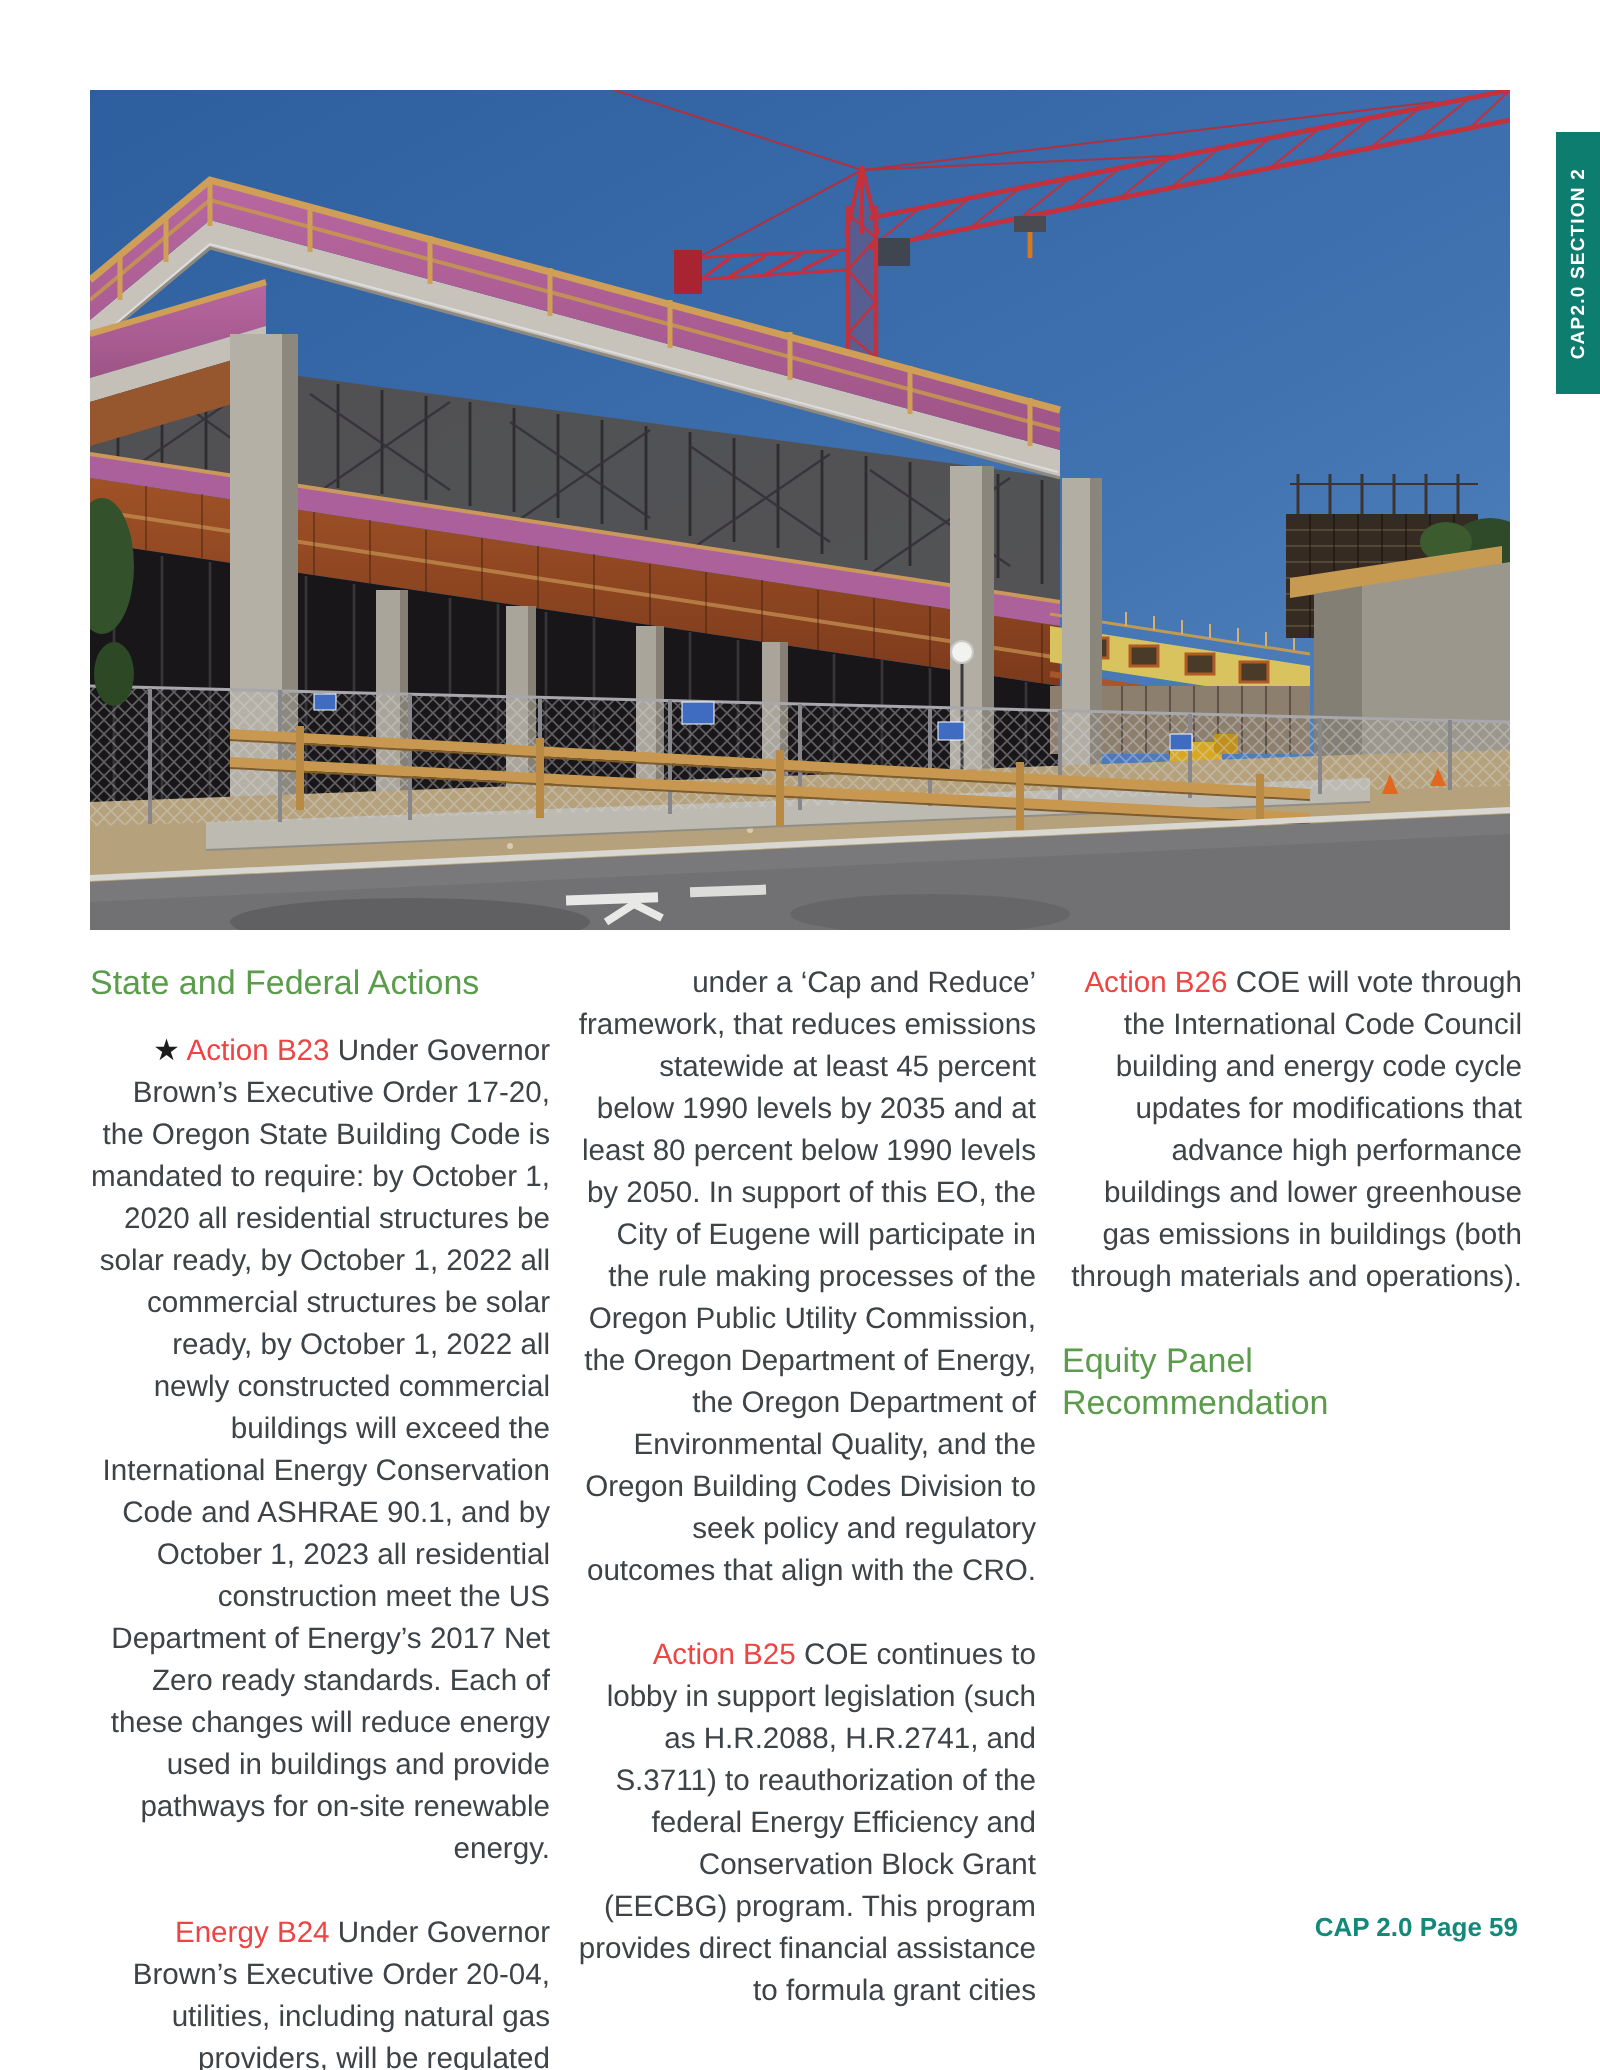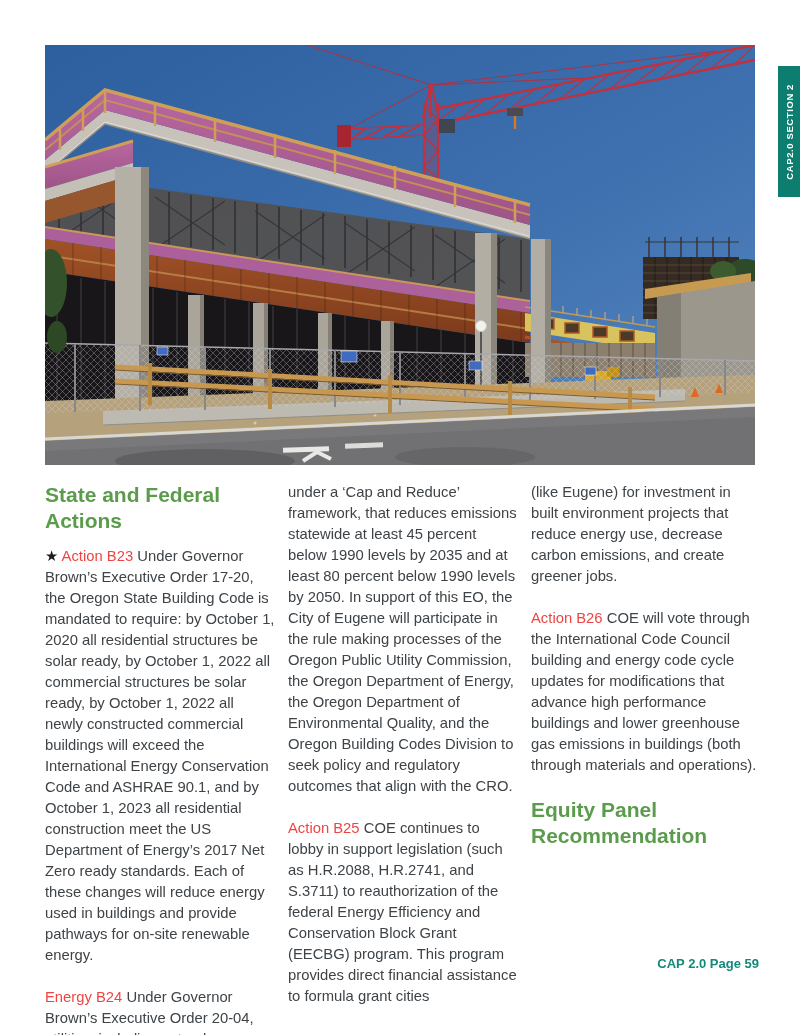--- a/index.html
+++ b/index.html
@@ -17,25 +17,25 @@
     writing-mode:vertical-rl;transform:rotate(180deg);
     font-size:9.5px;font-weight:bold;letter-spacing:0.6px;white-space:nowrap;
   }
   .cols{
     position:absolute;left:45px;top:482px;width:716px;
     display:grid;grid-template-columns:1fr 1fr 1fr;column-gap:13px;
     color:#3e4347;
   }
   .col{min-width:0;}
   h2{
-    font-size:21px;font-weight:700;color:#5a9c4b;
+    font-size:17px;font-weight:400;color:#5a9c4b;
     margin:0 0 13px 0;line-height:1.22;
   }
   h2.second{margin:4px 0 14px 0;}
-  p{font-size:14.8px;line-height:21px;margin:0 0 21px 0;}
+  p{font-size:14.8px;line-height:21px;margin:0 0 21px 0;text-align:right;}
   .action{color:#ef4444;font-weight:normal;}
   .star{color:#1c1c1c;}
   .footer{
     position:absolute;right:41px;top:956px;
     font-size:13px;font-weight:bold;color:#13897a;
   }
 </style>
 </head>
 <body>
 
@@ -234,20 +234,19 @@
     <p><span class="star">★</span> <span class="action">Action B23</span> <span>Under Governor Brown’s Executive Order 17-20, the Oregon State Building Code is mandated to require: by October 1, 2020 all residential structures be solar ready, by October 1, 2022 all commercial structures be solar ready, by October 1, 2022 all newly constructed commercial buildings will exceed the International Energy Conservation Code and ASHRAE 90.1, and by October 1, 2023 all residential construction meet the US Department of Energy’s 2017 Net Zero ready standards. Each of these changes will reduce energy used in buildings and provide pathways for on-site renewable energy.</span></p>
     <p><span class="action">Energy B24</span> <span>Under Governor Brown’s Executive Order 20-04, utilities, including natural gas providers, will be regulated</span></p>
   </div>
 
   <div class="col">
     <p><span>under a ‘Cap and Reduce’ framework, that reduces emissions statewide at least 45 percent below 1990 levels by 2035 and at least 80 percent below 1990 levels by 2050. In support of this EO, the City of Eugene will participate in the rule making processes of the Oregon Public Utility Commission, the Oregon Department of Energy, the Oregon Department of Environmental Quality, and the Oregon Building Codes Division to seek policy and regulatory outcomes that align with the CRO.</span></p>
     <p><span class="action">Action B25</span> <span>COE continues to lobby in support legislation (such as H.R.2088, H.R.2741, and S.3711) to reauthorization of the federal Energy Efficiency and Conservation Block Grant (EECBG) program. This program provides direct financial assistance to formula grant cities</span></p>
   </div>
 
   <div class="col">
-    <p><span>(like Eugene) for investment in built environment projects that reduce energy use, decrease carbon emissions, and create greener jobs.</span></p>
     <p><span class="action">Action B26</span> <span>COE will vote through the International Code Council building and energy code cycle updates for modifications that advance high performance buildings and lower greenhouse gas emissions in buildings (both through materials and operations).</span></p>
     <h2 class="second">Equity Panel Recommendation</h2>
   </div>
 
 </div>
 
 <div class="footer">CAP 2.0 Page 59</div>
 
 </body></html>

